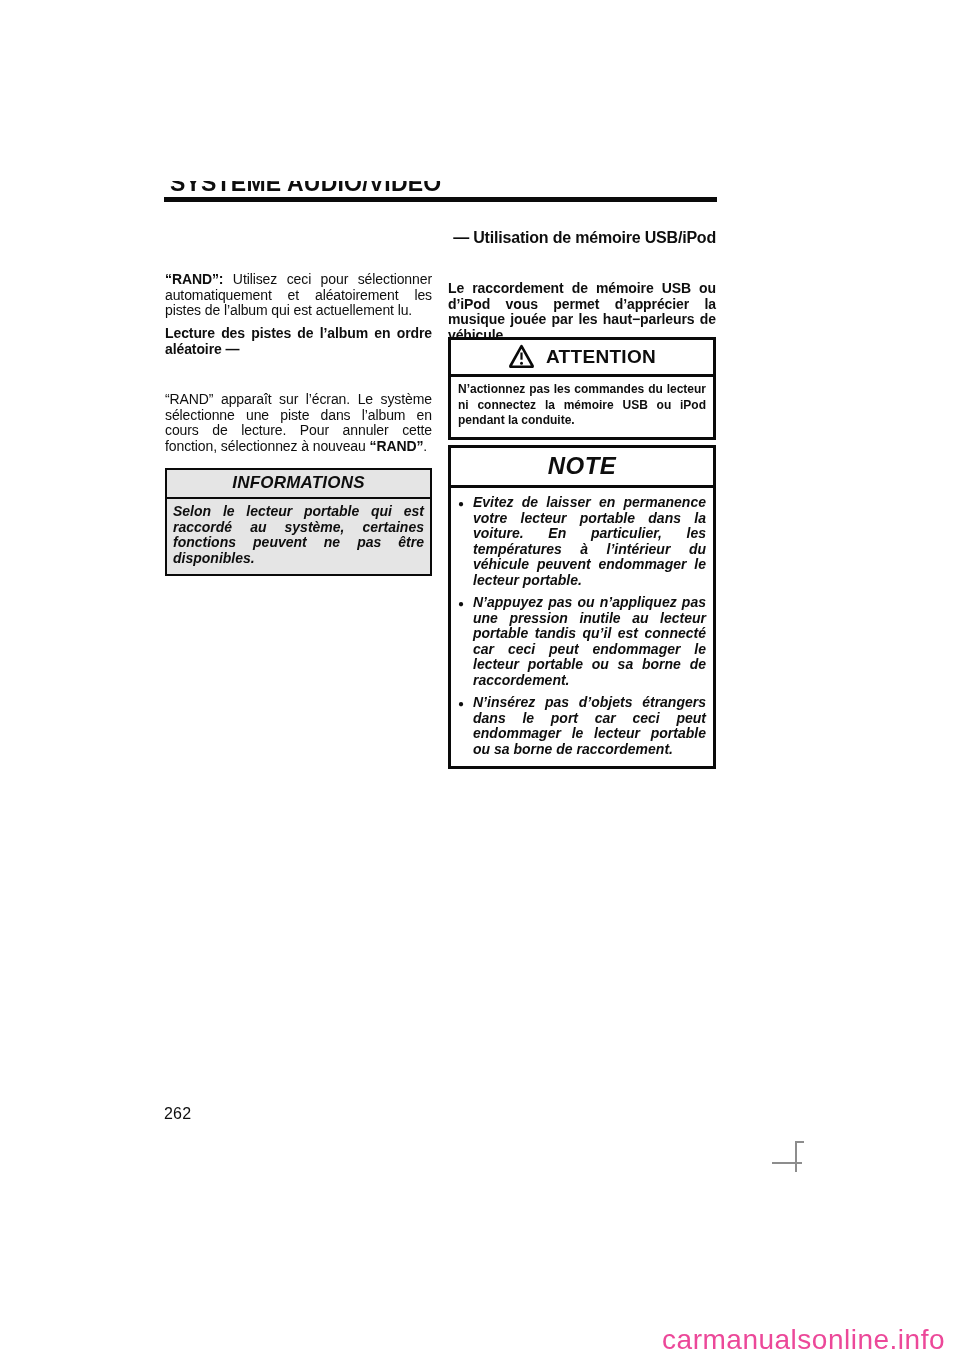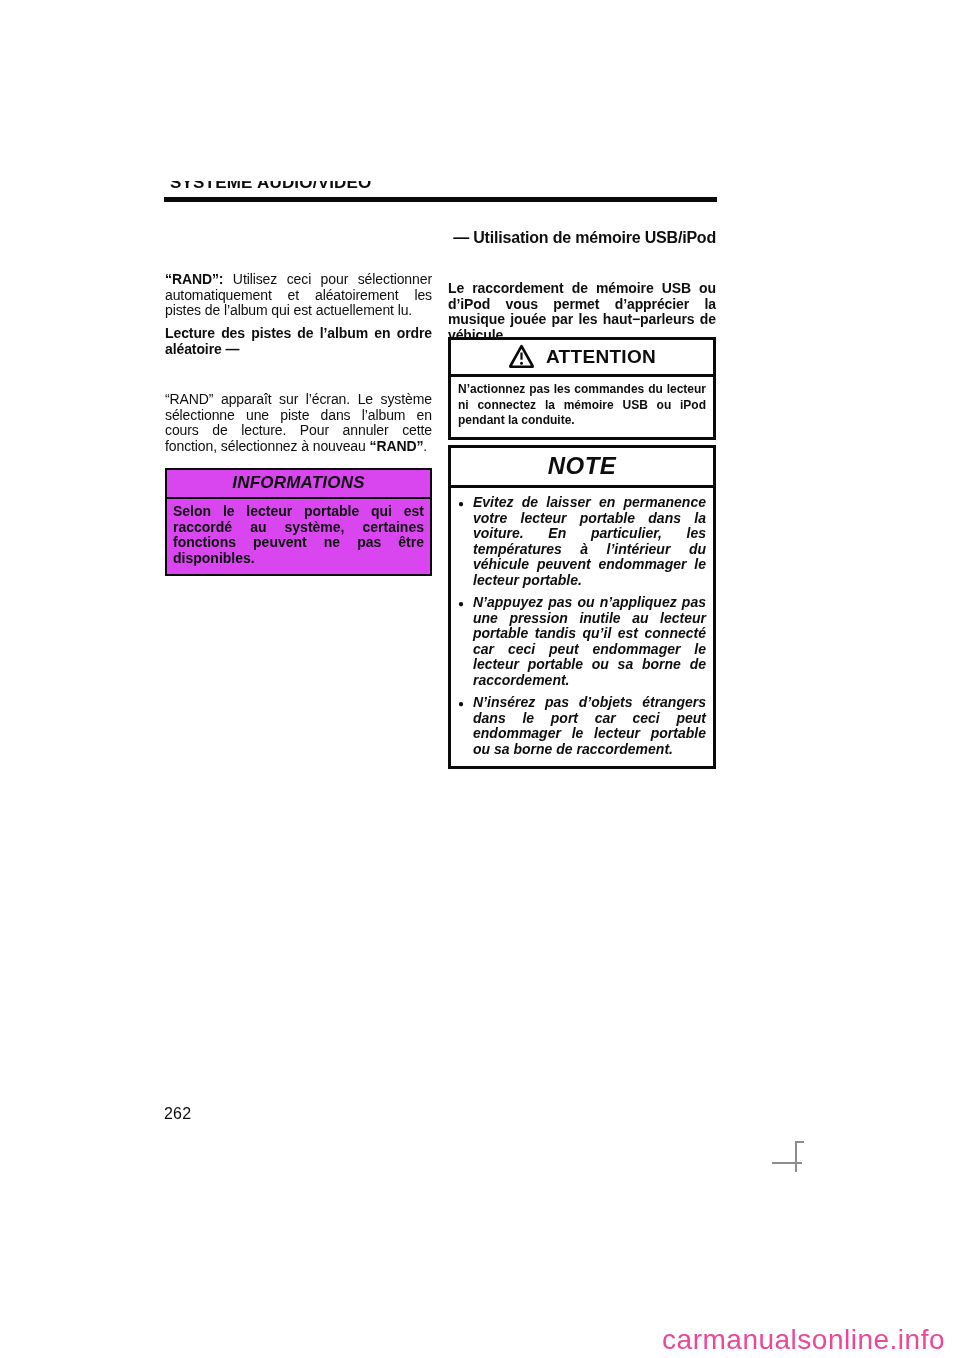--- a/index.html
+++ b/index.html
@@ -21,21 +21,21 @@
     position: absolute;
     left: 170px;
     top: 181px;
     width: 400px;
     height: 16px;
     overflow: hidden;
   }
   .header-title-clip span {
     display: block;
     margin-top: -8px;
-    font-size: 17px;
+    font-size: 23px;
     font-weight: bold;
     line-height: 20px;
     letter-spacing: 0.2px;
     white-space: nowrap;
   }
   .header-rule {
     position: absolute;
     left: 164px;
     top: 197px;
     width: 553px;
@@ -60,35 +60,36 @@
   .p4 { top: 392px; }
 
   
   .informations-box {
     position: absolute;
     top: 468px;
     left: 0;
     width: 267px;
     border: 2px solid #0a0a0a;
     box-sizing: border-box;
-    background: #d946ef;
+    background: #e5e5e5;
   }
   .informations-box .box-header {
     border-bottom: 2px solid #0a0a0a;
     text-align: center;
     font-size: 17px;
     font-weight: bold;
     font-style: italic;
     padding: 3px 0 4px;
     letter-spacing: 0.2px;
   }
   .informations-box .box-body {
     padding: 5px 6px 8px 6px;
     font-size: 14px;
     font-weight: bold;
+    font-style: italic;
     line-height: 15.5px;
     text-align: justify;
   }
 
   
   .usb-heading {
     position: absolute;
     top: 226px;
     width: 268px;
     font-size: 16px;

